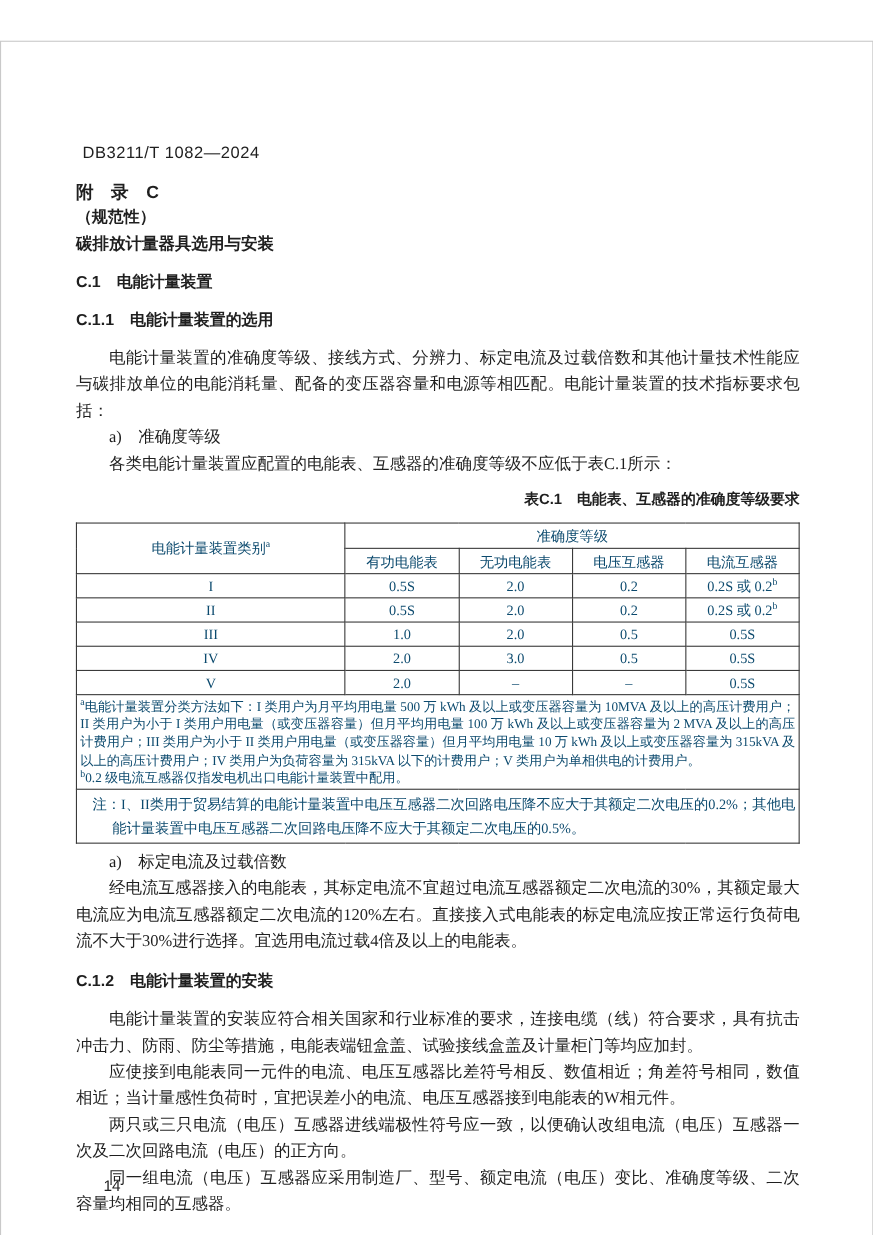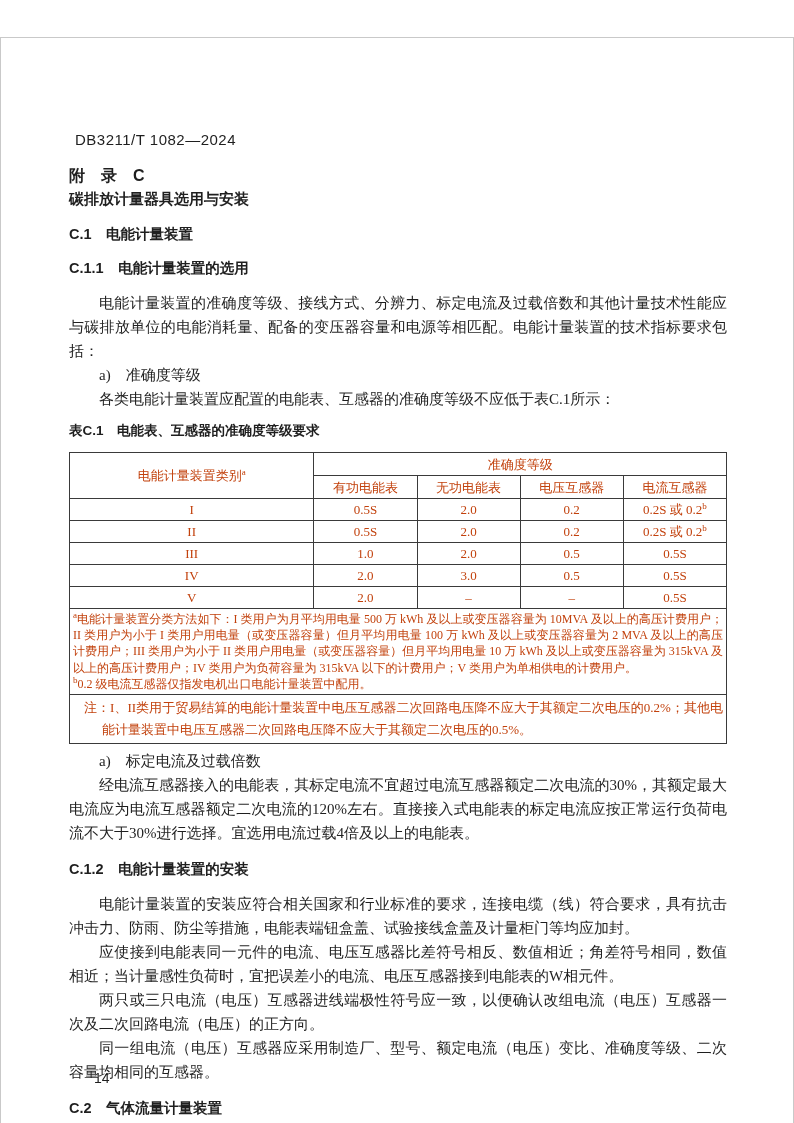--- a/index.html
+++ b/index.html
@@ -24,25 +24,25 @@
   .appendix .t2 { font-size:14.5px; }
   .appendix .t3 { font-size:15px; }
   .h-sec {
     font-family:"Liberation Sans","DejaVu Sans",sans-serif;
     font-weight:bold; font-size:14.5px; line-height:20px;
     margin:14px 0 13px 0; white-space:pre-wrap;
   }
   .para { text-indent:2em; }
   .list-item { padding-left:2em; white-space:pre-wrap; }
   .tbl-caption {
-    text-align:left; font-family:"Liberation Sans","DejaVu Sans",sans-serif;
+    text-align:right; font-family:"Liberation Sans","DejaVu Sans",sans-serif;
     font-weight:bold; font-size:13.5px; margin:8px 0 9px 0;
   }
   table.c1 { width:100%; border-collapse:collapse; table-layout:fixed;
-    font-size:13px; line-height:17px; color:#c2410c; }
+    font-size:13px; line-height:17px; color:#0c4a6e; }
   table.c1 th, table.c1 td {
     border:1px solid #3a3a3a; text-align:center; vertical-align:middle;
     font-weight:normal; padding:2px 3px;
   }
   table.c1 col.c-cat { width:37.2%; }
   table.c1 thead tr { height:23px; }
   table.c1 tbody tr.data { height:22px; }
   sup { font-size:9px; line-height:0; }
   td.fn-cell { text-align:left; padding:3px 7px 2px 7px; }
   .fn { font-size:12px; line-height:16.2px; text-align:justify; margin:0; }
@@ -55,20 +55,21 @@
 </style>
 </head>
 <body>
 
 <div class="page">
 
   <div class="doc-number">DB3211/T 1082—2024</div>
 
   <div class="appendix">
     <div class="t1">附　录　C</div>
+    <div class="t2">（规范性）</div>
     <div class="t3">碳排放计量器具选用与安装</div>
   </div>
 
   <div class="h-sec">C.1　电能计量装置</div>
 
   <div class="h-sec">C.1.1　电能计量装置的选用</div>
 
   <p class="para">电能计量装置的准确度等级、接线方式、分辨力、标定电流及过载倍数和其他计量技术性能应与碳排放单位的电能消耗量、配备的变压器容量和电源等相匹配。电能计量装置的技术指标要求包括：</p>
   <p class="list-item">a)　准确度等级</p>
   <p class="para">各类电能计量装置应配置的电能表、互感器的准确度等级不应低于表C.1所示：</p>

